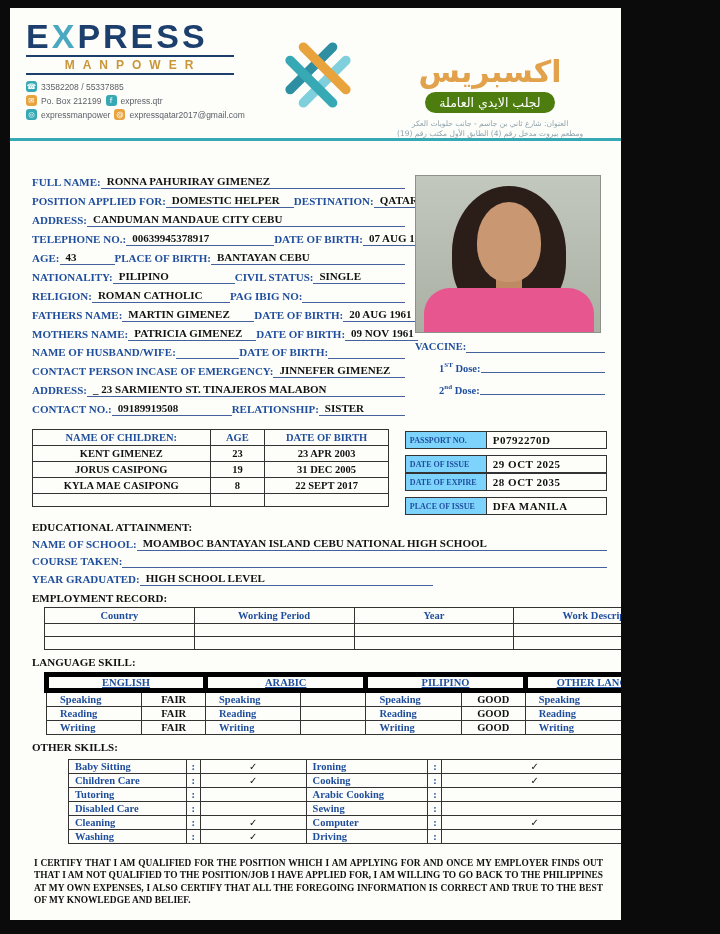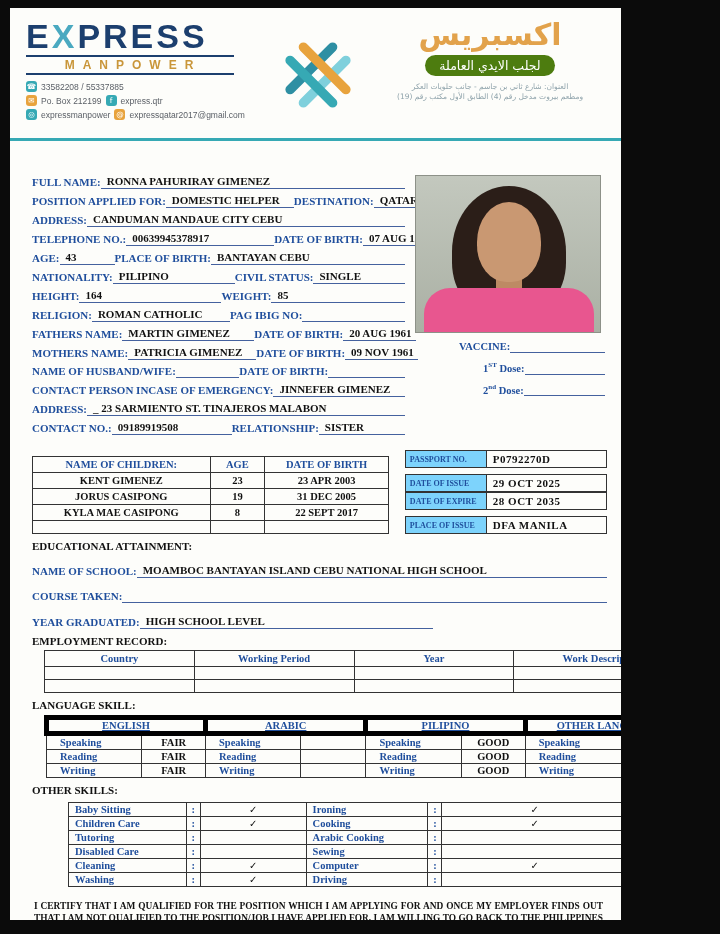--- a/index.html
+++ b/index.html
@@ -12,21 +12,21 @@
   .logo-block{width:238px;}
   .logo-line{font-family:"Liberation Sans",sans-serif;font-weight:700;font-size:34px;letter-spacing:3px;color:#1c3f6e;line-height:36px;}
   .logo-x{color:#4aa9c0;}
   .manpower{font-family:"Liberation Sans",sans-serif;color:#c9963a;font-weight:700;font-size:12px;letter-spacing:8px;border-top:2px solid #1c3f6e;border-bottom:2px solid #1c3f6e;padding:1px 0 1px 6px;margin-top:1px;width:208px;text-align:center;}
   .contacts{margin-top:6px;font-family:"Liberation Sans",sans-serif;font-size:8.5px;color:#5a5f66;}
   .c-row{display:flex;align-items:center;gap:4px;margin-top:3px;}
   .ci{width:11px;height:11px;border-radius:3px;color:#fff;font-size:7.5px;line-height:11px;text-align:center;flex:0 0 auto;font-family:"DejaVu Sans",sans-serif;}
   .ci.teal{background:#36a9b4;} .ci.orange{background:#e8a33d;}
   .knot{width:94px;height:94px;margin-top:10px;flex:0 0 auto;}
   .arabic-block{width:238px;text-align:center;font-family:"DejaVu Sans",sans-serif;}
-  .ar-title{color:#e2a24b;font-size:30px;font-weight:700;line-height:34px;}
+  .ar-title{color:#e2a24b;font-size:30px;font-weight:700;line-height:34px;margin-top:37px;}
   .ar-badge{background:#4d7c0f;color:#fff;border-radius:13px;font-size:12.5px;padding:3px 14px;display:inline-block;margin-top:3px;}
   .ar-small{color:#8fa3ab;font-size:7.5px;margin-top:6px;direction:rtl;}
   .ar-small2{color:#8fa3ab;font-size:7.5px;margin-top:1px;direction:rtl;}
   .divider{height:3px;background:#36a9b4;margin-top:2px;}
 
   
   .form-wrap{display:flex;padding:34px 16px 0 22px;}
   .form-left{flex:1;padding-right:10px;min-width:0;}
   .frow{display:flex;align-items:flex-end;margin-bottom:5px;font-size:11px;font-weight:700;line-height:13px;}
   .lbl{color:#1f4e9c;white-space:nowrap;}
@@ -36,41 +36,41 @@
   .w-pos{min-width:128px;} .w-tel{min-width:148px;} .w-age{min-width:55px;}
   .w-nat{min-width:122px;} .w-ht{min-width:142px;} .w-rel{min-width:138px;}
   .w-fn{min-width:132px;} .w-mn{min-width:128px;} .w-cn{min-width:120px;}
   .form-right{width:190px;flex:0 0 auto;}
   .photo{width:186px;height:158px;border:1px solid #8d9188;position:relative;overflow:hidden;background:linear-gradient(#c3c8be,#aab0a4);}
   .ph-hair{position:absolute;left:36px;top:10px;width:114px;height:132px;background:#2b1e18;border-radius:50% 50% 42% 42%;}
   .ph-face{position:absolute;left:61px;top:26px;width:64px;height:80px;background:#c99872;border-radius:50% 50% 46% 46%;}
   .ph-neck{position:absolute;left:80px;top:100px;width:26px;height:18px;background:#bd8a64;}
   .ph-shirt{position:absolute;left:8px;top:112px;width:170px;height:50px;background:#e8568f;border-radius:26px 26px 0 0;}
   .vaccine{margin-top:7px;font-size:10.5px;font-weight:700;}
-  .vrow{display:flex;align-items:flex-end;margin-bottom:6px;line-height:12px;margin-left:44px;}
+  .vrow{display:flex;align-items:center;margin-bottom:6px;line-height:12px;}
   .vrow .val{flex:1;}
   .vrow.ind{padding-left:24px;}
   sup{font-size:7px;}
 
   
-  .mid{display:flex;padding:8px 14px 0 22px;gap:16px;align-items:flex-end;}
+  .mid{display:flex;padding:8px 14px 0 22px;gap:16px;align-items:flex-start;}
   table{border-collapse:collapse;}
   table.children{width:420px;font-size:10.5px;}
   .children th{color:#1f4e9c;border:1px solid #333;padding:2px 3px;font-weight:700;}
   .children td{border:1px solid #333;padding:2px 3px;height:13px;font-weight:700;text-align:center;}
   .passport{width:238px;margin-top:2px;}
   .p-row{display:flex;}
   .p-lbl{border:1.2px solid #333;color:#1f4e9c;font-size:8px;font-weight:700;width:82px;padding:3px 4px;display:flex;align-items:center;background:#7dd3fc;}
   .p-val{border:1.2px solid #333;border-left:none;flex:1;font-size:11px;font-weight:700;padding:2px 6px;display:flex;align-items:center;letter-spacing:0.5px;}
   .mb5{margin-bottom:6px;} .mb0{margin-bottom:0;}
 
   
   .section{padding:6px 14px 0 22px;font-size:11px;font-weight:700;}
   .sec-title{color:#111;}
-  .edu-row{display:flex;align-items:center;margin-top:12px;line-height:13px;}
+  .edu-row{display:flex;align-items:center;margin-top:4px;line-height:13px;}
   .edu-half{flex:0.62;}
 
   table.emp{width:648px;margin:3px 0 0 12px;font-size:10.5px;}
   .emp th{color:#1f4e9c;border:1px solid #333;height:16px;font-weight:700;}
   .emp td{border:1px solid #333;height:13px;}
 
   table.lang{width:648px;margin:4px 0 0 12px;font-size:10.5px;}
   .lang th{color:#1f4e9c;border:5px solid #000000;height:15px;font-weight:700;text-decoration:underline;}
   .lang td{border:1px solid #333;height:14px;padding:1px 13px;font-weight:700;}
   .lang td.skill{color:#1f4e9c;}
@@ -165,26 +165,20 @@
         <span class="val grow">BANTAYAN CEBU</span>
       </div>
 
       <div class="frow">
         <span class="lbl">NATIONALITY:</span>
         <span class="val w-nat">PILIPINO</span>
         <span class="lbl">CIVIL STATUS:</span>
         <span class="val grow">SINGLE</span>
       </div>
 
-      <div class="frow">
-        <span class="lbl">HEIGHT:</span>
-        <span class="val w-ht">164</span>
-        <span class="lbl">WEIGHT:</span>
-        <span class="val grow">85</span>
-      </div>
 
       <div class="frow">
         <span class="lbl">RELIGION:</span>
         <span class="val w-rel">ROMAN CATHOLIC</span>
         <span class="lbl">PAG IBIG NO:</span>
         <span class="val grow"></span>
       </div>
 
       <div class="frow">
         <span class="lbl">FATHERS NAME:</span>

